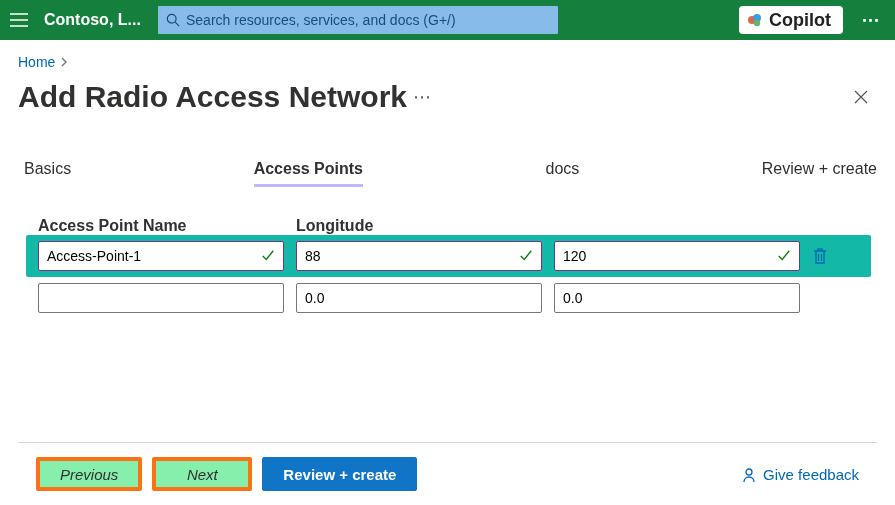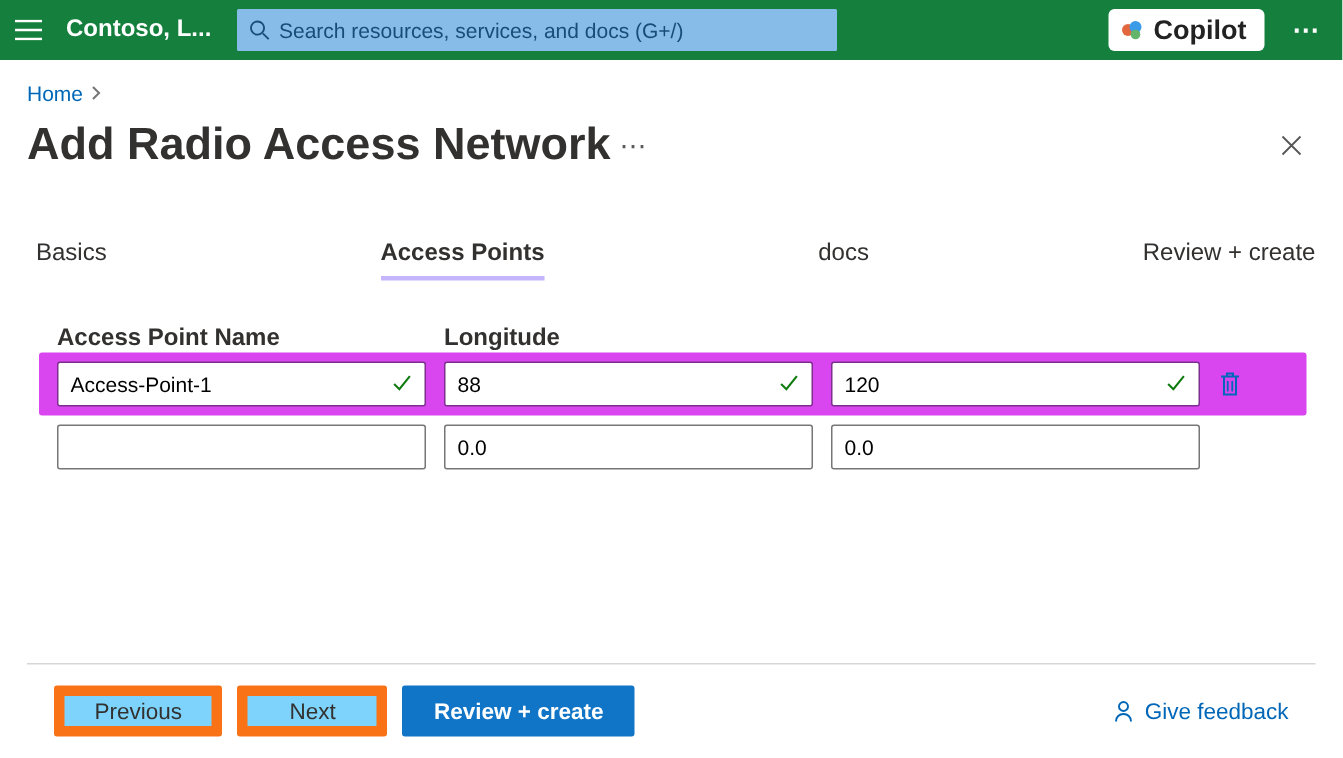--- a/index.html
+++ b/index.html
@@ -68,21 +68,21 @@
   .tab.active { font-weight: 600; border-bottom: 3px solid #c4b5fd; }
 
   
   .table-area { margin-top: 30px; padding: 0 6px 0 20px; }
   .theaders { display:flex; gap: 12px; font-size: 16px; font-weight:600; }
   .col-name { width: 246px; }
   .col-lat  { width: 246px; }
   .col-lon  { width: 246px; }
 
   .row { display:flex; align-items:center; gap:12px; padding: 6px 0 6px 0; }
-  .row.filled { background: #d946ef; margin-left:-12px; padding-left:12px; padding-right:8px; border-radius:2px; }
+  .row.filled { background: #14b8a6; margin-left:-12px; padding-left:12px; padding-right:8px; border-radius:2px; }
   .cell-input {
     height: 30px;
     border: 1px solid #767676;
     border-radius: 2px;
     background:#fff;
     display:flex;
     align-items:center;
     padding: 0 8px;
     font-size: 14px;
   }
@@ -103,23 +103,23 @@
   .btn {
     height: 34px;
     padding: 0 20px;
     font-size: 15px;
     border-radius: 2px;
     cursor:pointer;
     display:inline-flex;
     align-items:center;
     justify-content:center;
   }
-  .btn.secondary { background:#7dd3fc; border:7px solid #f97316; color:#323130; font-weight:400; min-width: 100px; }
+  .btn.secondary { background:#86efac; border:4px solid #f97316; color:#323130; font-weight:400; min-width: 100px; font-style: italic; }
   .btn.primary { background:#1074c7; border:1px solid #1074c7; color:#fff; font-weight:600; min-width: 150px; }
-  .feedback { margin-left:auto; color:#0067b8; font-size:15px; display:flex; align-items:center; gap:6px; cursor:pointer; }
+  .feedback { margin-left:auto; color:#0067b8; font-size:15px; display:flex; align-items:flex-end; gap:6px; cursor:pointer; }
 
   svg { display:block; }
 </style>
 </head>
 <body>
 
 <div class="topbar">
   <div class="hamburger">
     <svg width="18" height="14" viewBox="0 0 18 14">
         <path d="M0 1h18M0 7h18M0 13h18" stroke="#fff" stroke-width="1.6"></path>

